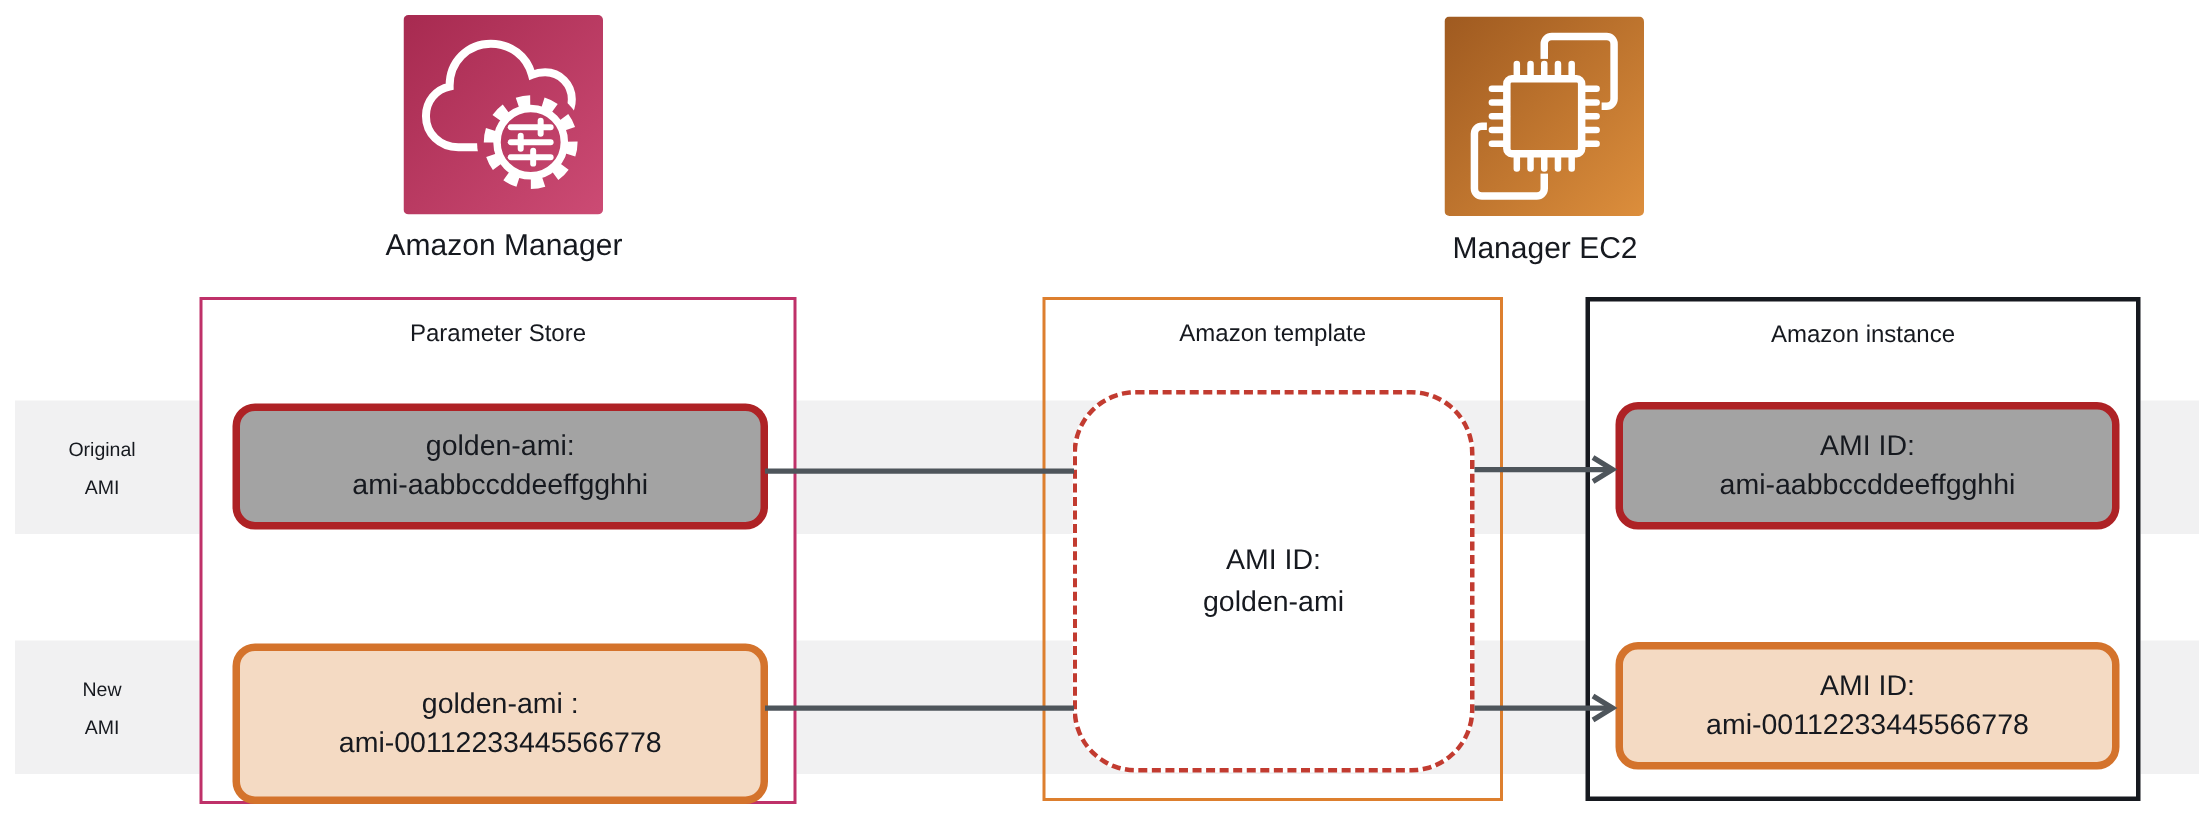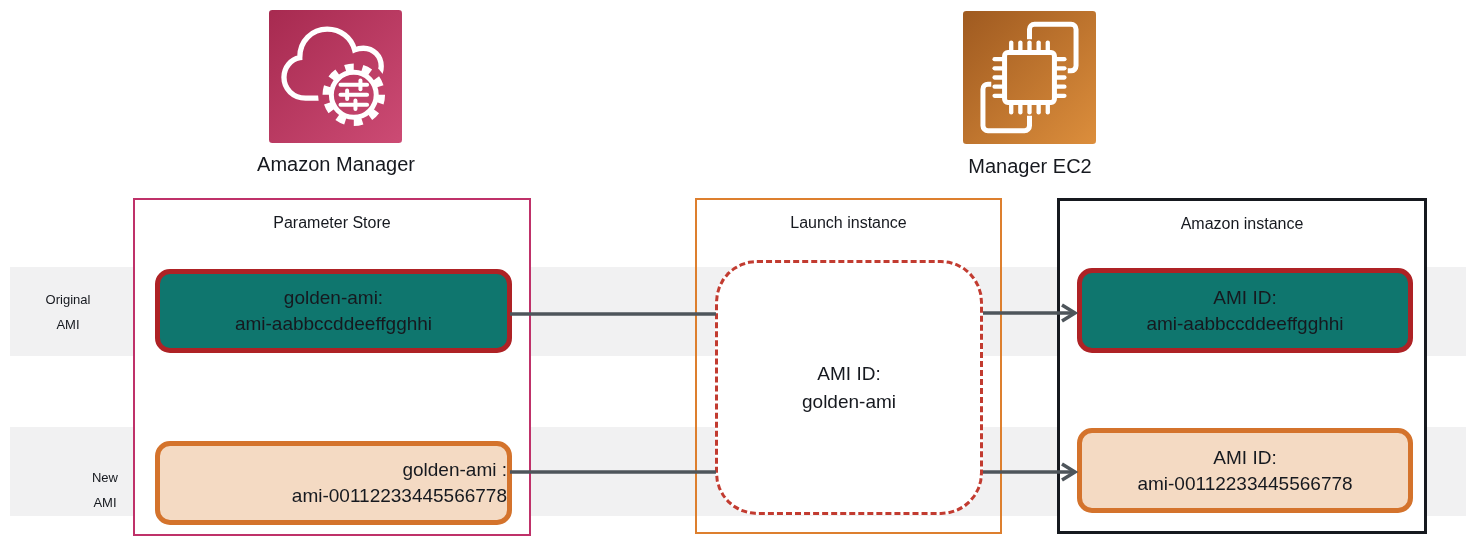--- a/index.html
+++ b/index.html
@@ -8,45 +8,45 @@
 
   
   .band{position:absolute;left:10px;width:1456px;height:89px;background:#f1f1f2;}
   .band.b1{top:267px;}
   .band.b2{top:427px;}
 
   
   .row-label{position:absolute;left:10px;width:116px;height:89px;display:flex;flex-direction:column;
              align-items:center;justify-content:center;font-size:13px;line-height:25px;text-align:center;}
   .row-label.r1{top:267px;}
-  .row-label.r2{top:445px;margin-left:37px;}
+  .row-label.r2{top:427px;}
 
   
   .svc-icon{position:absolute;width:133px;height:133px;}
   .svc-icon svg{display:block;width:100%;height:100%;}
   #ssm-icon{left:269px;top:10px;}
   #ec2-icon{left:963px;top:11px;}
   .svc-label{position:absolute;width:300px;text-align:center;font-size:20px;}
   #ssm-label{left:186px;top:153px;}
   #ec2-label{left:880px;top:155px;}
 
   
   .box{position:absolute;top:198px;box-sizing:border-box;}
   .box .box-title{position:absolute;top:14px;left:0;right:0;text-align:center;font-size:16px;}
   #ps-box{left:133px;width:398px;height:338px;border:2px solid #bf3169;background:#fff;}
   #lt-box{left:695px;width:307px;height:336px;border:2px solid #dd7f2e;background:transparent;}
   #li-box{left:1057px;width:370px;height:336px;border:3px solid #16191f;background:#fff;}
 
   
   .item{position:absolute;box-sizing:border-box;border-radius:15px;display:flex;flex-direction:column;
         align-items:center;justify-content:center;text-align:center;font-size:19px;line-height:26px;z-index:3;}
-  .item.red{border:5px solid #ae2225;background:#0f766e;}
+  .item.red{border:5px solid #ae2225;background:#a3a3a3;}
   .item.orange{border:5px solid #d4732c;background:#f4dac3;}
   #ps-item-1{left:155px;top:269px;width:357px;height:84px;}
-  #ps-item-2{left:155px;top:441px;width:357px;height:84px;align-items:flex-end;}
+  #ps-item-2{left:155px;top:429px;width:357px;height:107px;}
   #li-item-1{left:1077px;top:268px;width:336px;height:85px;}
   #li-item-2{left:1077px;top:428px;width:336px;height:85px;}
 
   
   #lt-dashed{position:absolute;left:715px;top:260px;width:268px;height:255px;box-sizing:border-box;
              border:3px dashed #c23b30;border-radius:42px;background:#fff;z-index:2;
              display:flex;flex-direction:column;align-items:center;justify-content:center;
              text-align:center;font-size:19px;line-height:28px;}
 
   
@@ -131,21 +131,21 @@
       </g>
     </svg>
   </div>
   <div class="svc-label" id="ec2-label">Manager EC2</div>
 
   <div class="box" id="ps-box">
     <div class="box-title">Parameter Store</div>
   </div>
 
   <div class="box" id="lt-box">
-    <div class="box-title">Launch instance</div>
+    <div class="box-title">Amazon template</div>
   </div>
 
   <div class="box" id="li-box">
     <div class="box-title">Amazon instance</div>
   </div>
 
   <div id="lt-dashed">
     <div>AMI ID:</div>
     <div>golden-ami</div>
   </div>

